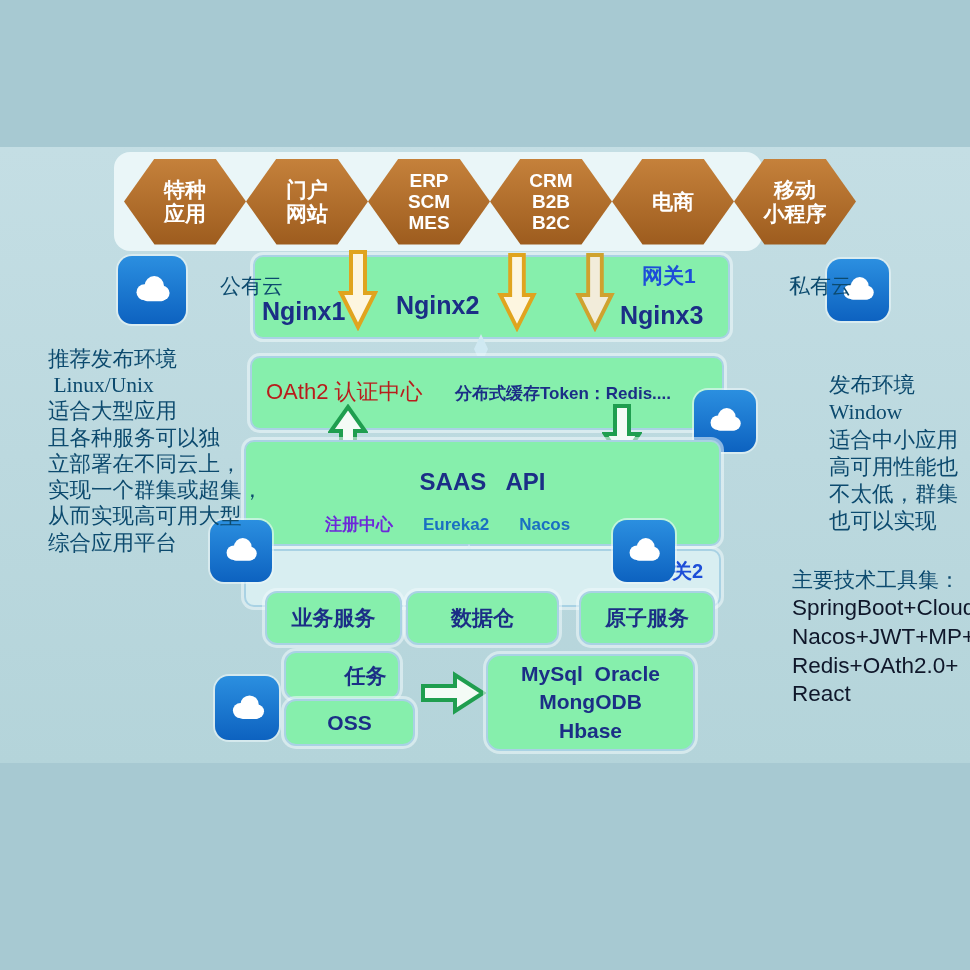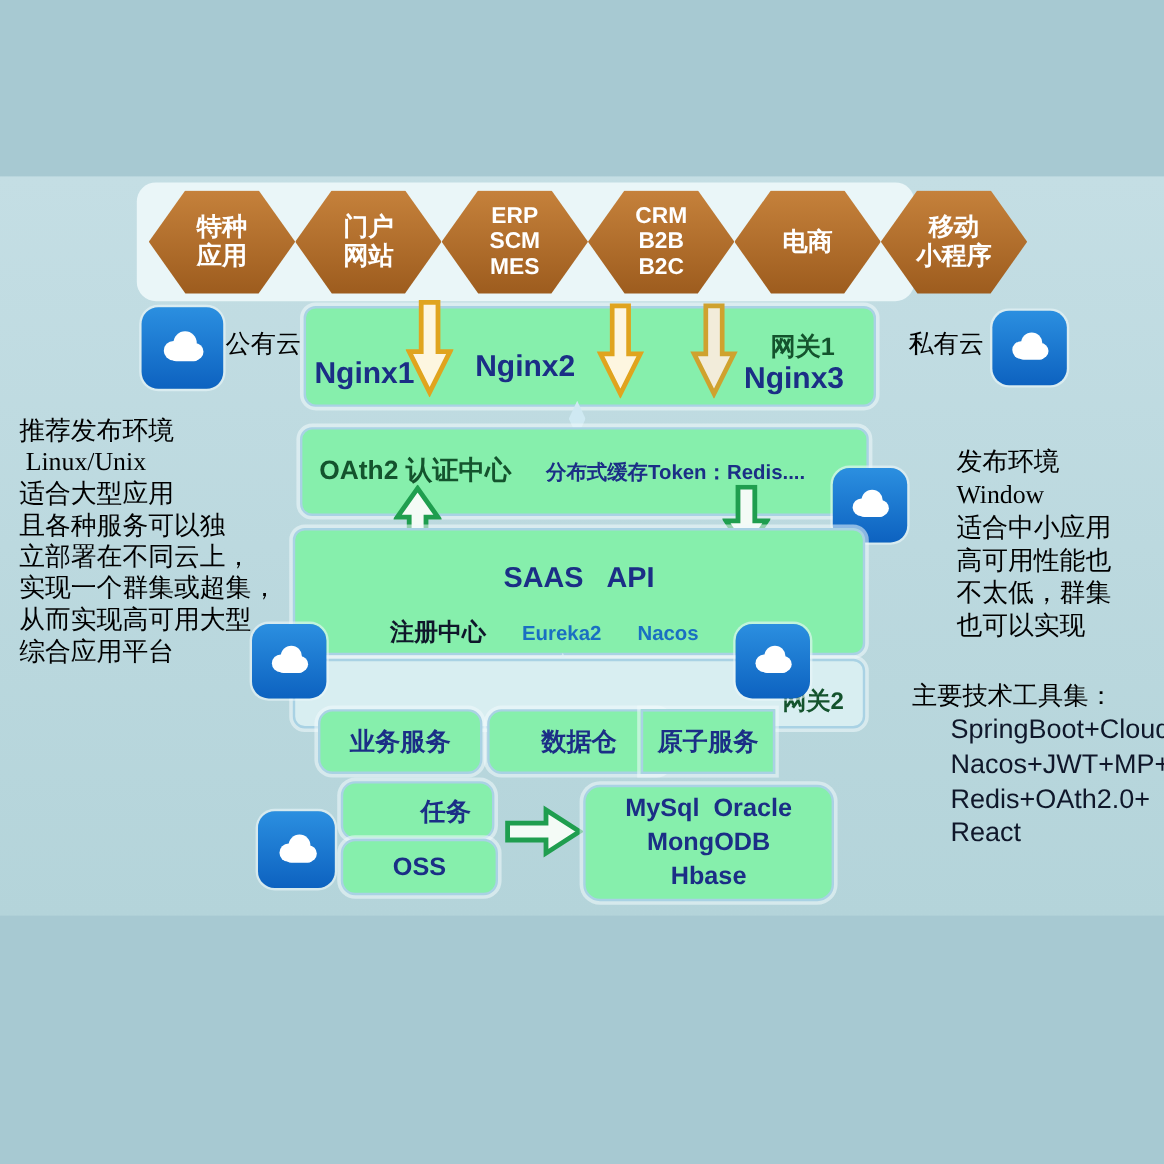--- a/index.html
+++ b/index.html
@@ -19,34 +19,34 @@
        color:#fff;font-weight:bold;font-size:21px;line-height:1.12;
        display:flex;align-items:center;justify-content:center;text-align:center;
        white-space:pre-line;}
   .hex:nth-child(3),.hex:nth-child(4){font-size:19px;}
 
   
   .box{position:absolute;background:#86efac;border:2px solid #a9d2e4;border-radius:10px;
        box-sizing:border-box;box-shadow:0 0 0 3px rgba(240,250,252,.55);}
 
   .navy{color:#1b2e86;font-weight:bold;text-align:right;}
-  .green-label{color:#14532d;font-weight:bold;margin-top:13px;}
+  .green-label{color:#1d4ed8;font-weight:bold;}
   .ws-pre{white-space:pre;}
   .preline{white-space:pre-line;}
 
   .cloud{position:absolute;background:linear-gradient(#2b8fe0,#0d62c0);border-radius:14px;
          display:flex;align-items:center;justify-content:center;
          box-shadow:0 0 0 2px rgba(235,246,250,.6);}
   .cloud svg{width:76%;height:76%;}
 
   .connector{position:absolute;width:14px;height:30px;background:#cfe9f2;
              clip-path:polygon(50% 0,100% 50%,50% 100%,0 50%);}
 
   .svcbox{display:flex;align-items:center;justify-content:center;font-size:21px;}
-  .serif{font-family:"Liberation Serif",serif;color:#000000;}
+  .serif{font-family:"Liberation Serif",serif;color:#0c4a6e;padding-left:32px;}
 </style>
 </head>
 <body>
 
 <div class="canvas">
 
   <div class="band"></div>
 
   <div class="hexpanel">
     <div class="hex">特种
@@ -100,21 +100,21 @@
           <circle cx="45" cy="36" r="9"></circle>
       <rect x="20" y="34" width="30" height="12" rx="6"></rect>
         </g>
       </svg>
   </div>
   <span class="abs serif" style="left:757px;top:272px;font-size:21px;">私有云</span>
 
   <div class="connector" style="left:474px;top:334px;"></div>
 
   <div class="box" style="left:250px;top:356px;width:474px;height:74px;"></div>
-  <span class="abs" style="left:266px;top:377px;font-size:22px;font-weight:bold;color:#14532d;">OAth2 认证中心</span>
+  <span class="abs" style="left:266px;top:377px;font-size:22px;font-weight:normal;color:#b91c1c;">OAth2 认证中心</span>
   <span class="abs navy" style="left:455px;top:382px;font-size:17px;">分布式缓存Token：Redis....</span>
 
   <svg class="abs" style="left:328px;top:404px;" width="40" height="60" viewBox="0 0 40 60">
     <polygon points="20,3 37,27 27,27 27,57 13,57 13,27 3,27" fill="#f4fbf6" stroke="#1f9e4f" stroke-width="4"></polygon>
   </svg>
   <svg class="abs" style="left:602px;top:404px;" width="40" height="58" viewBox="0 0 40 58">
     <polygon points="13,2 27,2 27,30 37,30 20,55 3,30 13,30" fill="#f4fbf6" stroke="#1f9e4f" stroke-width="4"></polygon>
   </svg>
 
   <div class="cloud" style="left:694px;top:390px;width:62px;height:62px;">
@@ -124,21 +124,21 @@
           <circle cx="35" cy="27" r="12"></circle>
           <circle cx="45" cy="36" r="9"></circle>
       <rect x="20" y="34" width="30" height="12" rx="6"></rect>
         </g>
       </svg>
   </div>
 
   <div class="box" style="left:244px;top:440px;width:477px;height:106px;"></div>
   <span class="abs navy ws-pre" style="left:244px;top:468px;width:477px;text-align:center;font-size:24px;">SAAS   API</span>
   <div class="abs" style="left:325px;top:513px;display:flex;gap:30px;align-items:baseline;">
-    <span style="font-size:20px;font-weight:bold;color:#0f172a;">注册中心</span>
+    <span style="font-size:17px;font-weight:bold;color:#6d28d9;">注册中心</span>
     <span style="font-size:17px;font-weight:bold;color:#1a6fc2;">Eureka2</span>
     <span style="font-size:17px;font-weight:bold;color:#1a6fc2;">Nacos</span>
   </div>
 
   <div class="connector" style="left:462px;top:544px;"></div>
 
   <div class="box" style="left:244px;top:549px;width:477px;height:58px;background:#d8eef1;"></div>
   <span class="abs green-label" style="left:652px;top:558px;font-size:20px;">网关2</span>
 
   <div class="cloud" style="left:210px;top:520px;width:62px;height:62px;">
@@ -157,23 +157,23 @@
       <circle cx="23" cy="35" r="10"></circle>
           <circle cx="35" cy="27" r="12"></circle>
           <circle cx="45" cy="36" r="9"></circle>
       <rect x="20" y="34" width="30" height="12" rx="6"></rect>
         </g>
       </svg>
   </div>
 
   <div class="box svcbox navy" style="left:265px;top:591px;width:137px;height:54px;border-radius:12px;">业务服务</div>
   <div class="box svcbox navy" style="left:406px;top:591px;width:153px;height:54px;border-radius:12px;">数据仓</div>
-  <div class="box svcbox navy" style="left:534px;top:591px;width:112px;height:54px;border-radius:0;">原子服务</div>
-
-  <div class="box svcbox navy" style="left:284px;top:651px;width:128px;height:49px;border-radius:12px;padding-left:47px;">任务</div>
+  <div class="box svcbox navy" style="left:579px;top:591px;width:136px;height:54px;border-radius:12px;">原子服务</div>
+
+  <div class="box svcbox navy" style="left:284px;top:651px;width:116px;height:49px;border-radius:12px;padding-left:47px;">任务</div>
   <div class="box svcbox navy" style="left:284px;top:699px;width:131px;height:47px;border-radius:12px;">OSS</div>
 
   <svg class="abs" style="left:420px;top:670px;" width="66" height="46" viewBox="0 0 66 46">
     <polygon points="3,16 35,16 35,5 63,23 35,41 35,30 3,30" fill="#f4fbf6" stroke="#1f9e4f" stroke-width="4"></polygon>
   </svg>
 
   <div class="box svcbox navy preline" style="left:486px;top:654px;width:209px;height:97px;border-radius:14px;text-align:center;line-height:1.35;">MySql&nbsp; Oracle
 MongODB
 Hbase</div>
 

